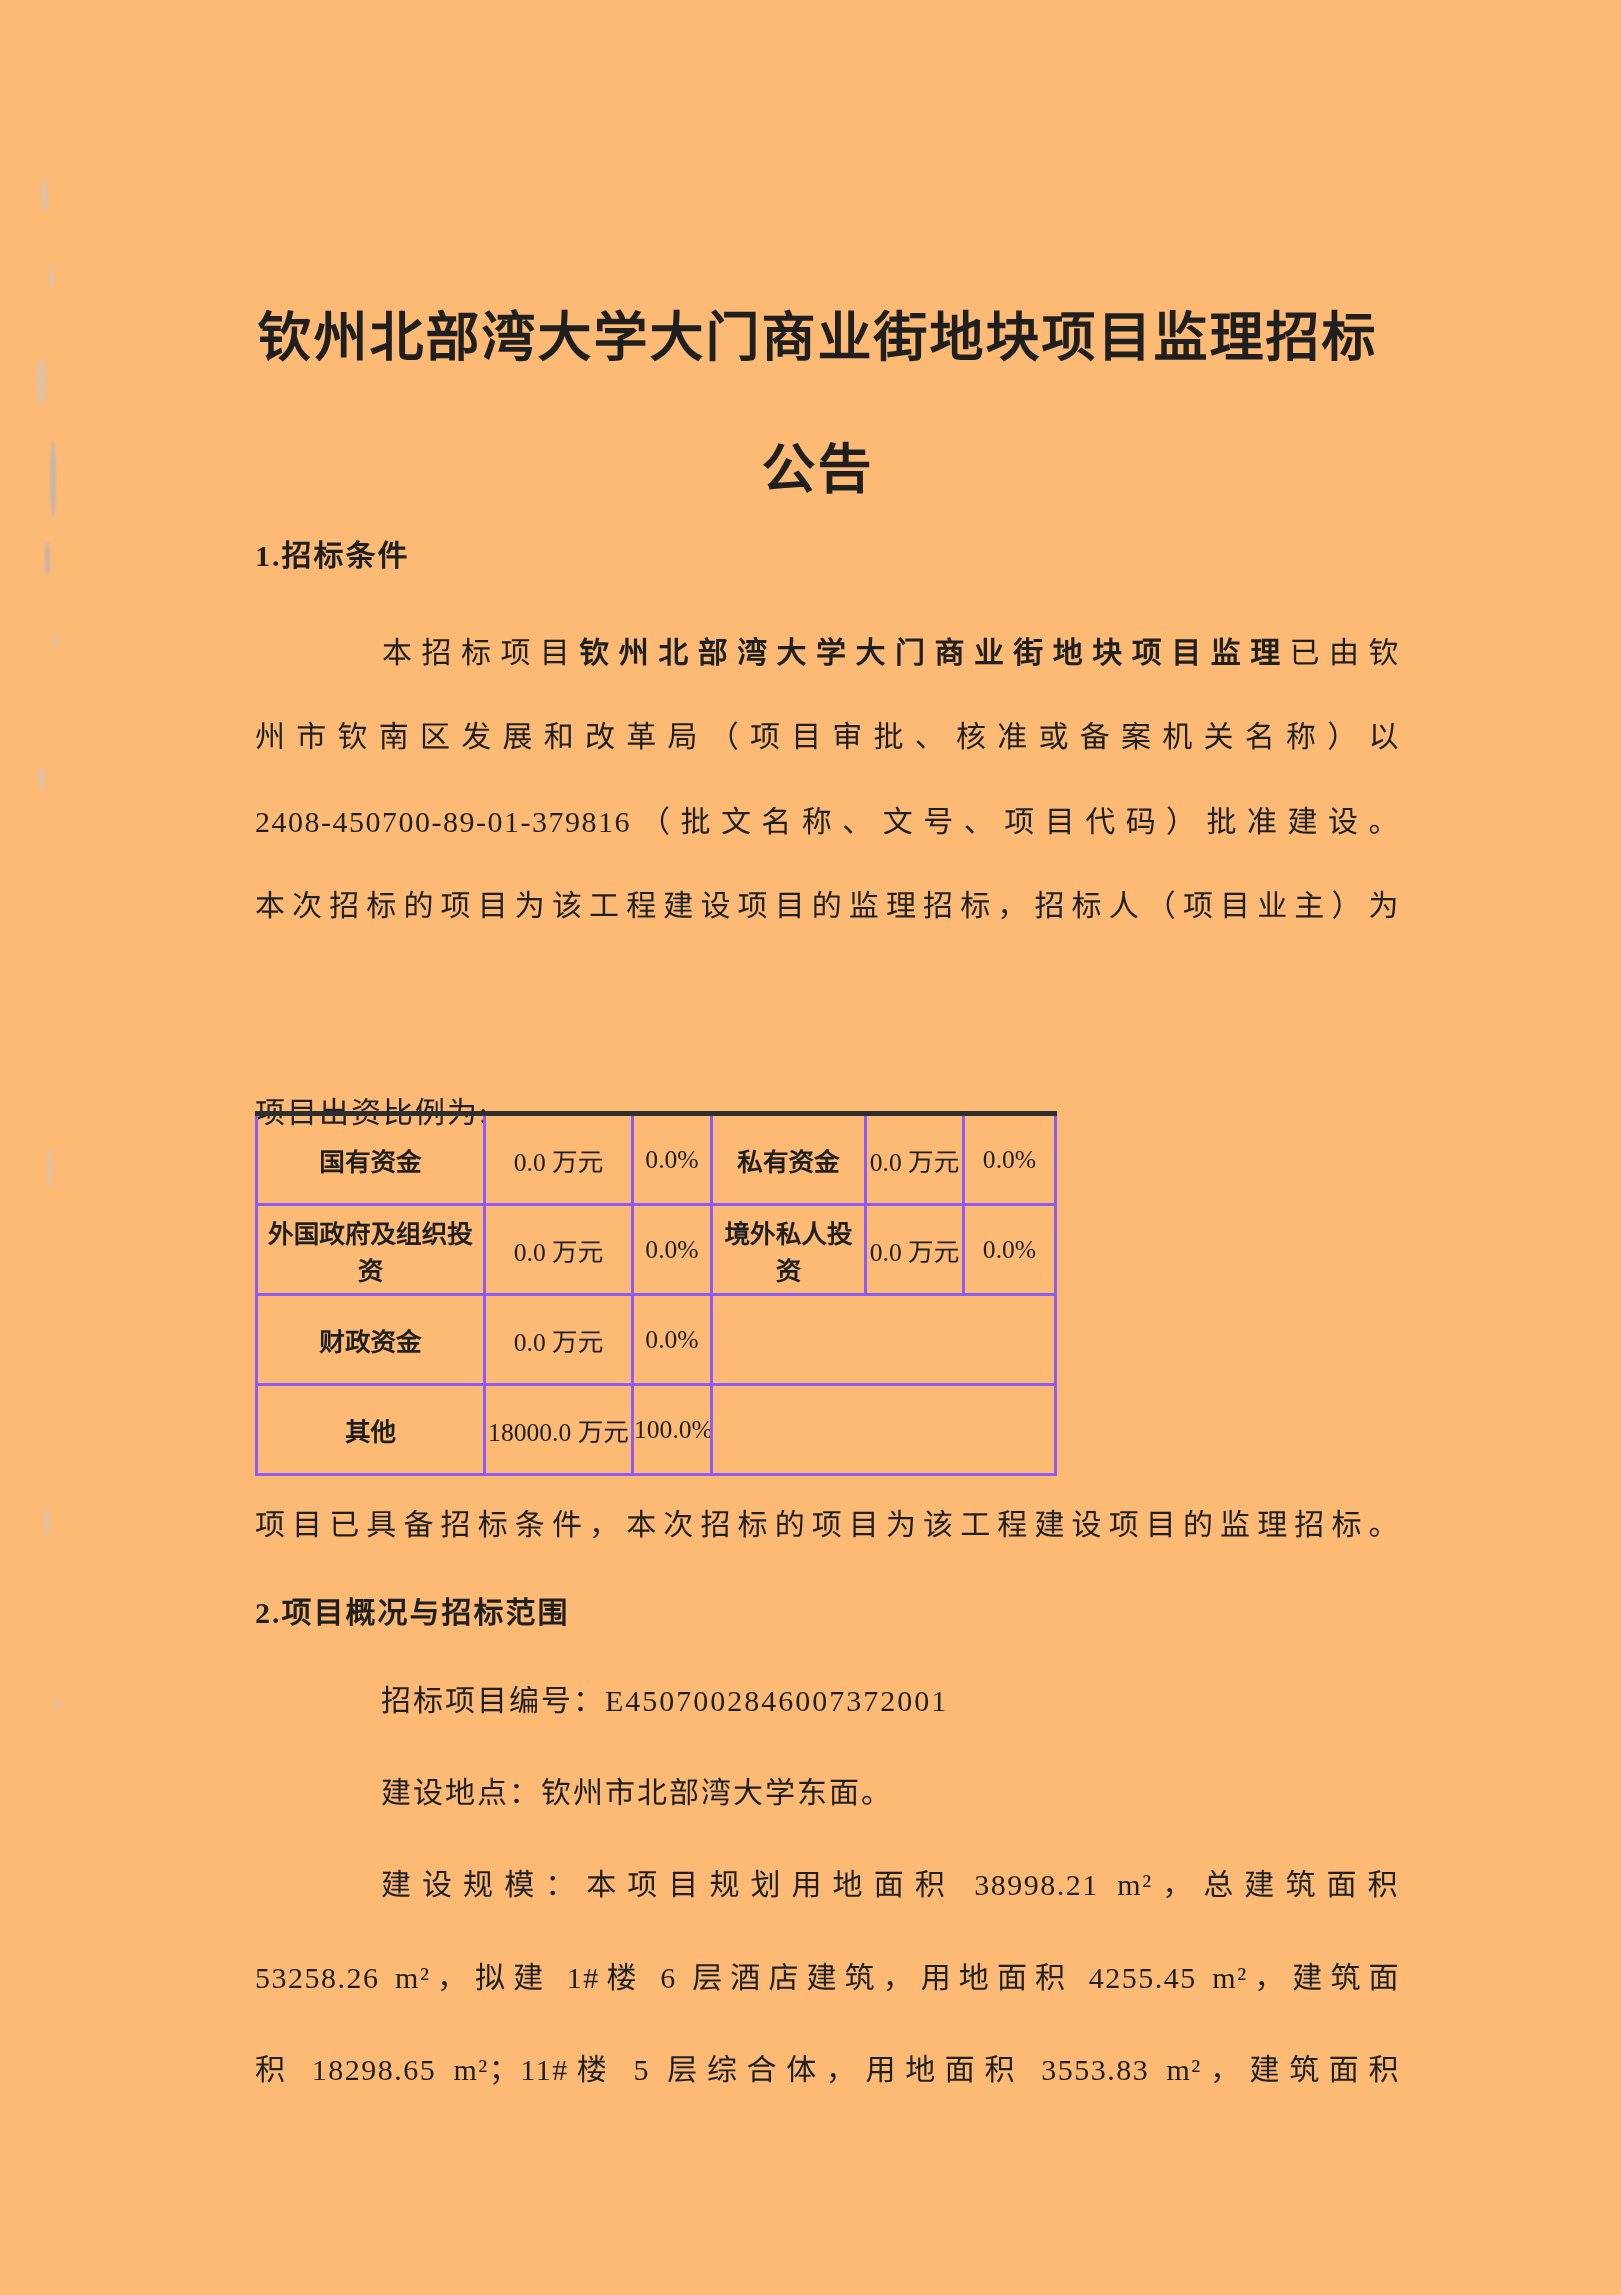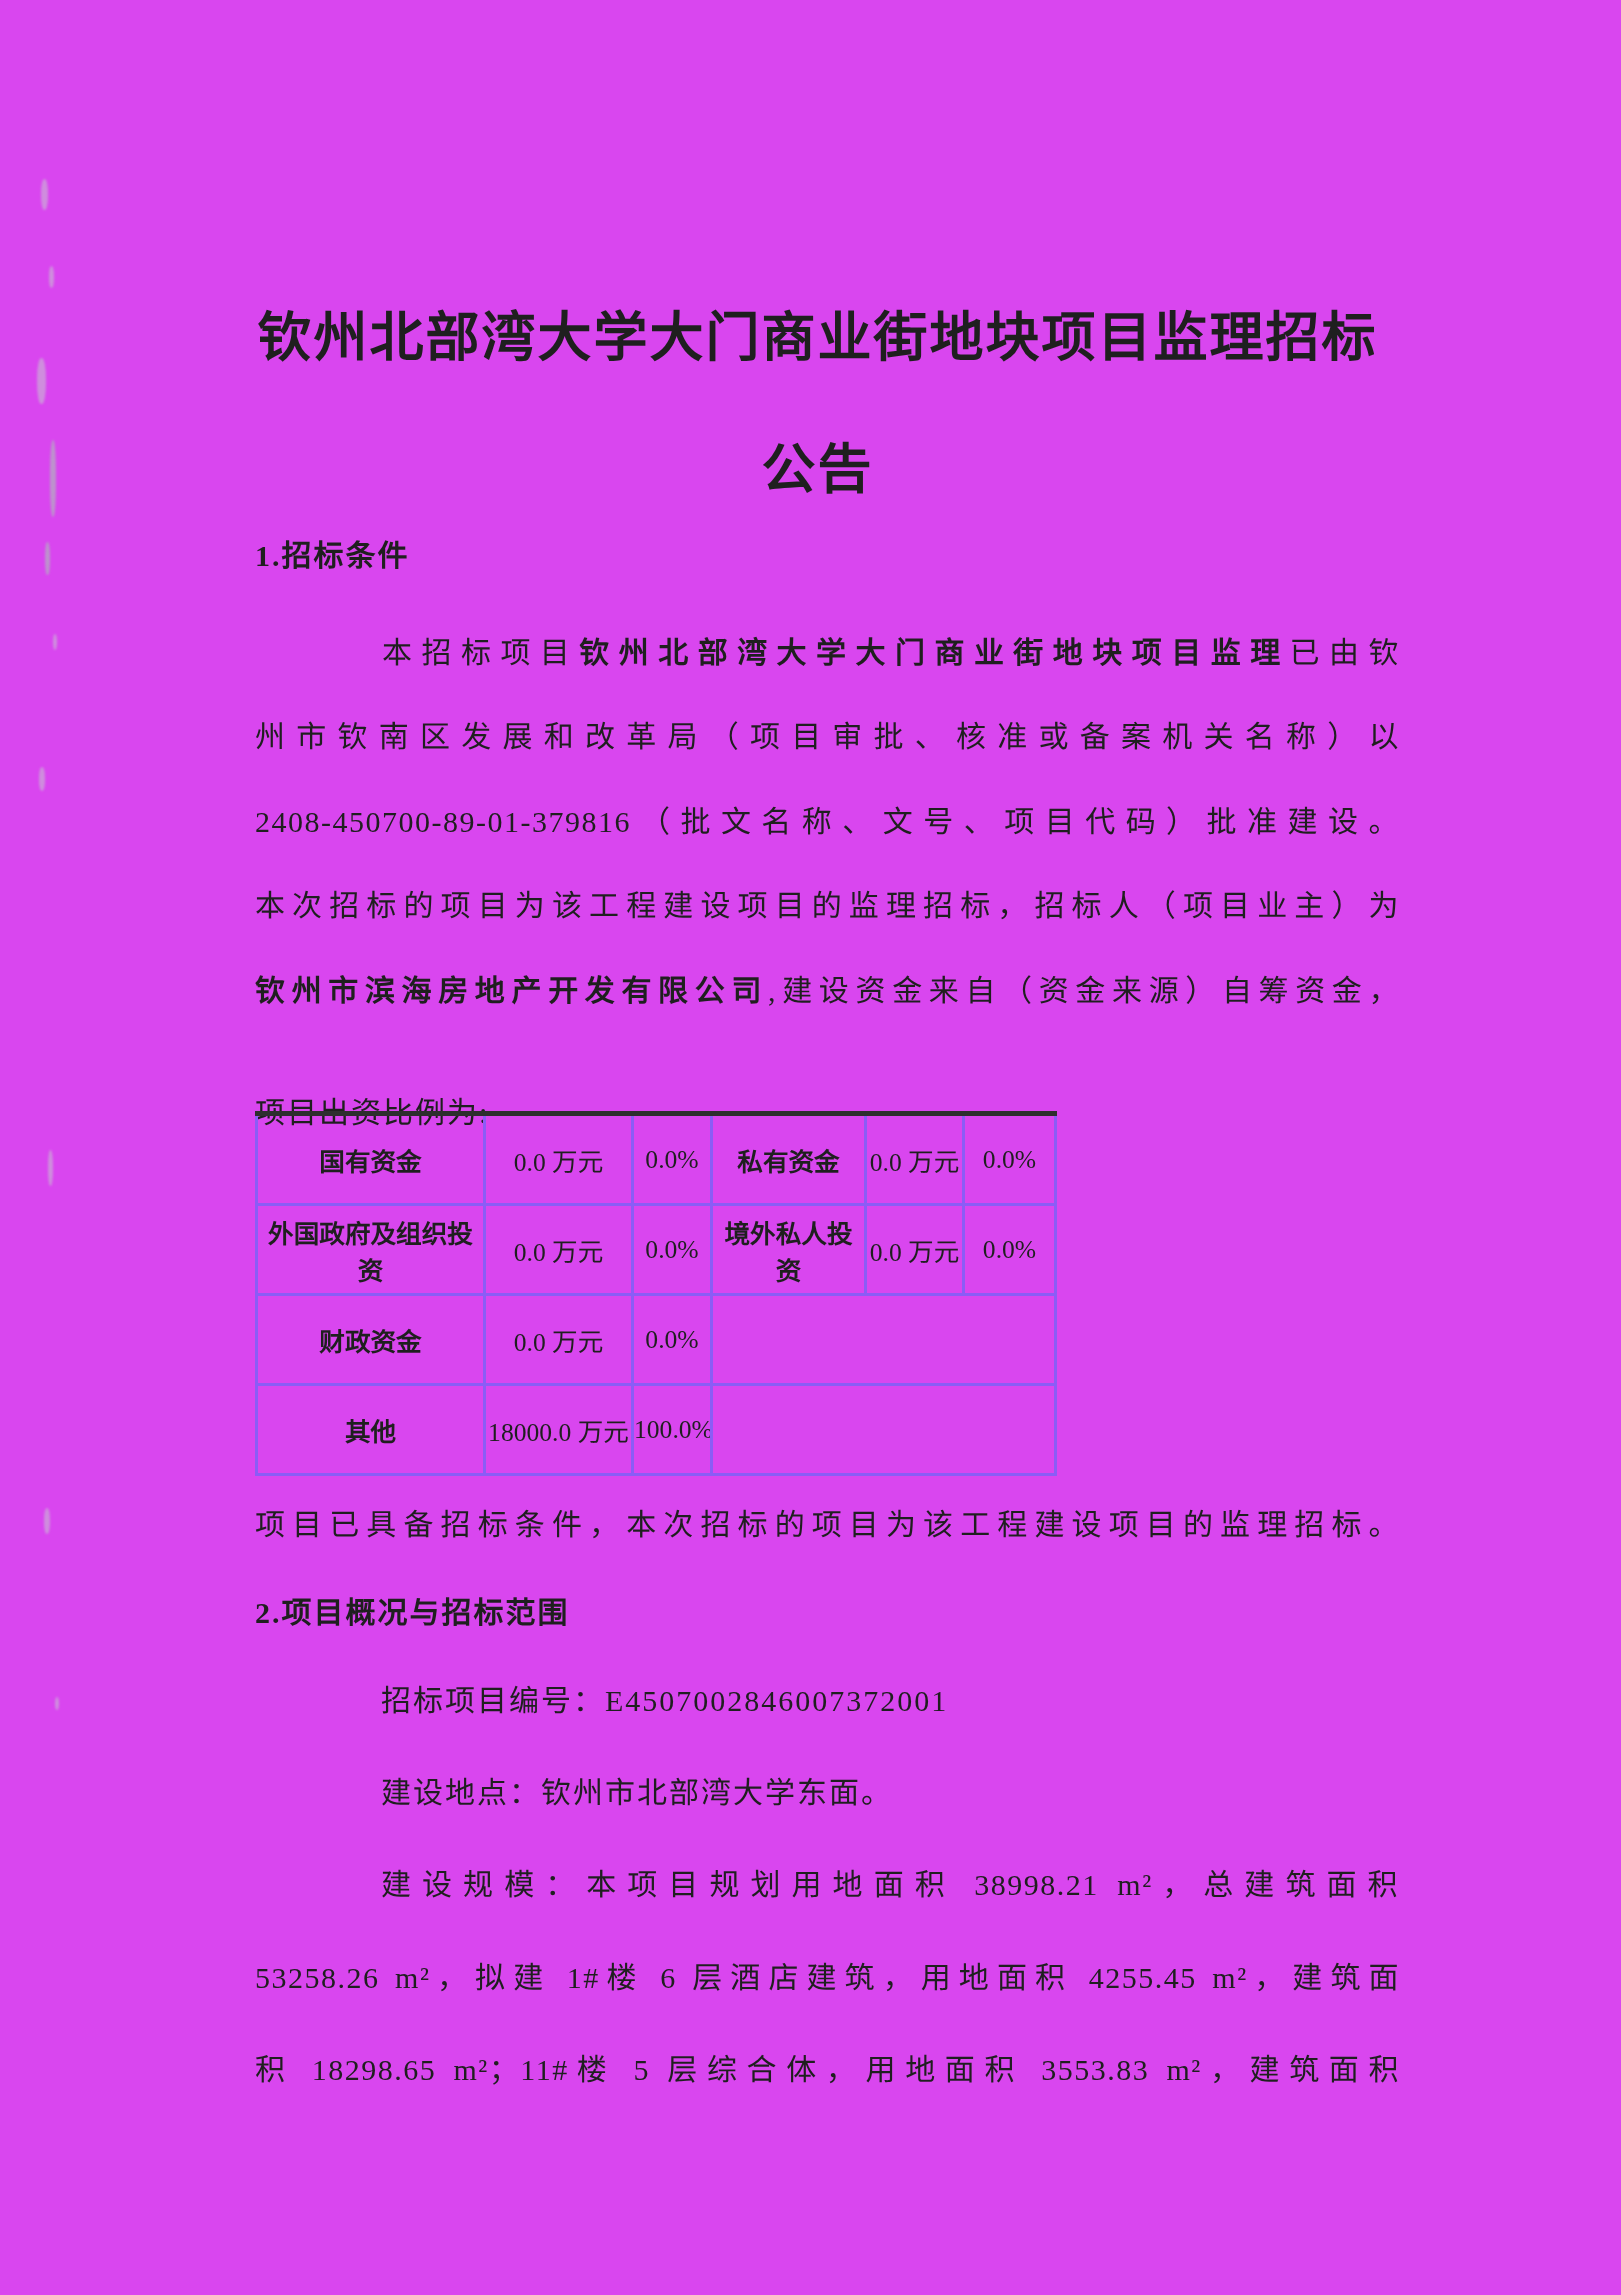--- a/index.html
+++ b/index.html
@@ -1,20 +1,20 @@
 <!DOCTYPE html>
 <html lang="zh-CN" style="font-size:8.2px"><head>
 <meta charset="utf-8">
 <style>
   html,body{margin:0;padding:0;}
   body{background:#e8e8e8;}
   .page{
     position:relative;
     width:1622px;height:2295px;
-    background:#d946ef;
+    background:#fdba74;
     overflow:hidden;
     font-family:"Liberation Serif","DejaVu Serif",serif;
     color:#1f1f1f;
   }
   .title{
     position:absolute;left:235px;width:1165px;
     text-align:center;
     font-size:54px;line-height:1.05;
     font-weight:700;letter-spacing:2px;
     white-space:nowrap;
@@ -112,21 +112,20 @@
 
   <div class="title" id="title-1">钦州北部湾大学大门商业街地块项目监理招标</div>
   <div class="title" id="title-2">公告</div>
 
   <div class="line heading" id="h-1">1.招标条件</div>
 
   <div class="line jindent" id="p1-l1"><span>本招标项目</span><span class="b">钦州北部湾大学大门商业街地块项目监理</span><span>已由钦</span></div>
   <div class="line jfull" id="p1-l2">州市钦南区发展和改革局（项目审批、核准或备案机关名称）以</div>
   <div class="line jfull" id="p1-l3">2408-450700-89-01-379816（批文名称、文号、项目代码）批准建设。</div>
   <div class="line jfull" id="p1-l4">本次招标的项目为该工程建设项目的监理招标，招标人（项目业主）为</div>
-  <div class="line jfull" id="p1-l5"><span class="b">钦州市滨海房地产开发有限公司</span><span>,建设资金来自（资金来源）自筹资金，</span></div>
   <div class="line" id="p1-l6">项目出资比例为:</div>
 
   <table class="funding">
     <colgroup>
       <col style="width:228px">
         <col style="width:148px">
         <col style="width:79px">
       <col style="width:154px">
         <col style="width:98px">
         <col style="width:92px">

